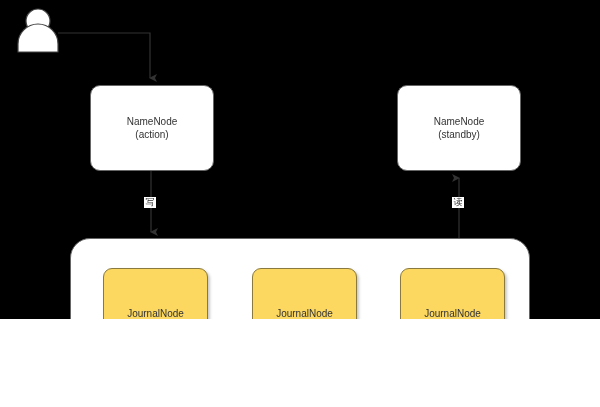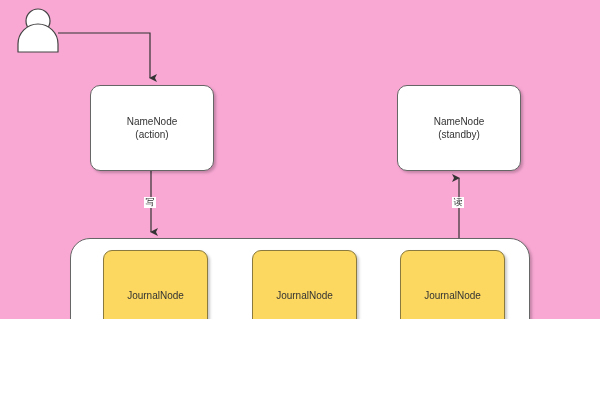--- a/index.html
+++ b/index.html
@@ -8,21 +8,21 @@
     padding: 0;
     background: #ffffff;
   }
   body {
     font-family: "Liberation Sans", sans-serif;
   }
   #canvas {
     position: relative;
     width: 600px;
     height: 319px;
-    background: #f9a8d4;
+    background: #000000;
     overflow: hidden;
   }
   #svg-layer {
     position: absolute;
     left: 0;
     top: 0;
     width: 600px;
     height: 407px;
   }
 
@@ -67,21 +67,21 @@
 
   .journal-node {
     position: absolute;
     box-sizing: border-box;
     display: flex;
     align-items: center;
     justify-content: center;
     text-align: center;
     width: 105px;
     height: 90px;
-    top: 250px;
+    top: 268px;
     border: 1px solid #8a7a3f;
     border-radius: 9px;
     background: #FCD860;
     box-shadow: 2px 2px 3px rgba(0,0,0,0.22);
     color: #333333;
     font-size: 10px;
     white-space: nowrap;
   }
   #journal-node-1 { left: 103px; }
   #journal-node-2 { left: 252px; }

